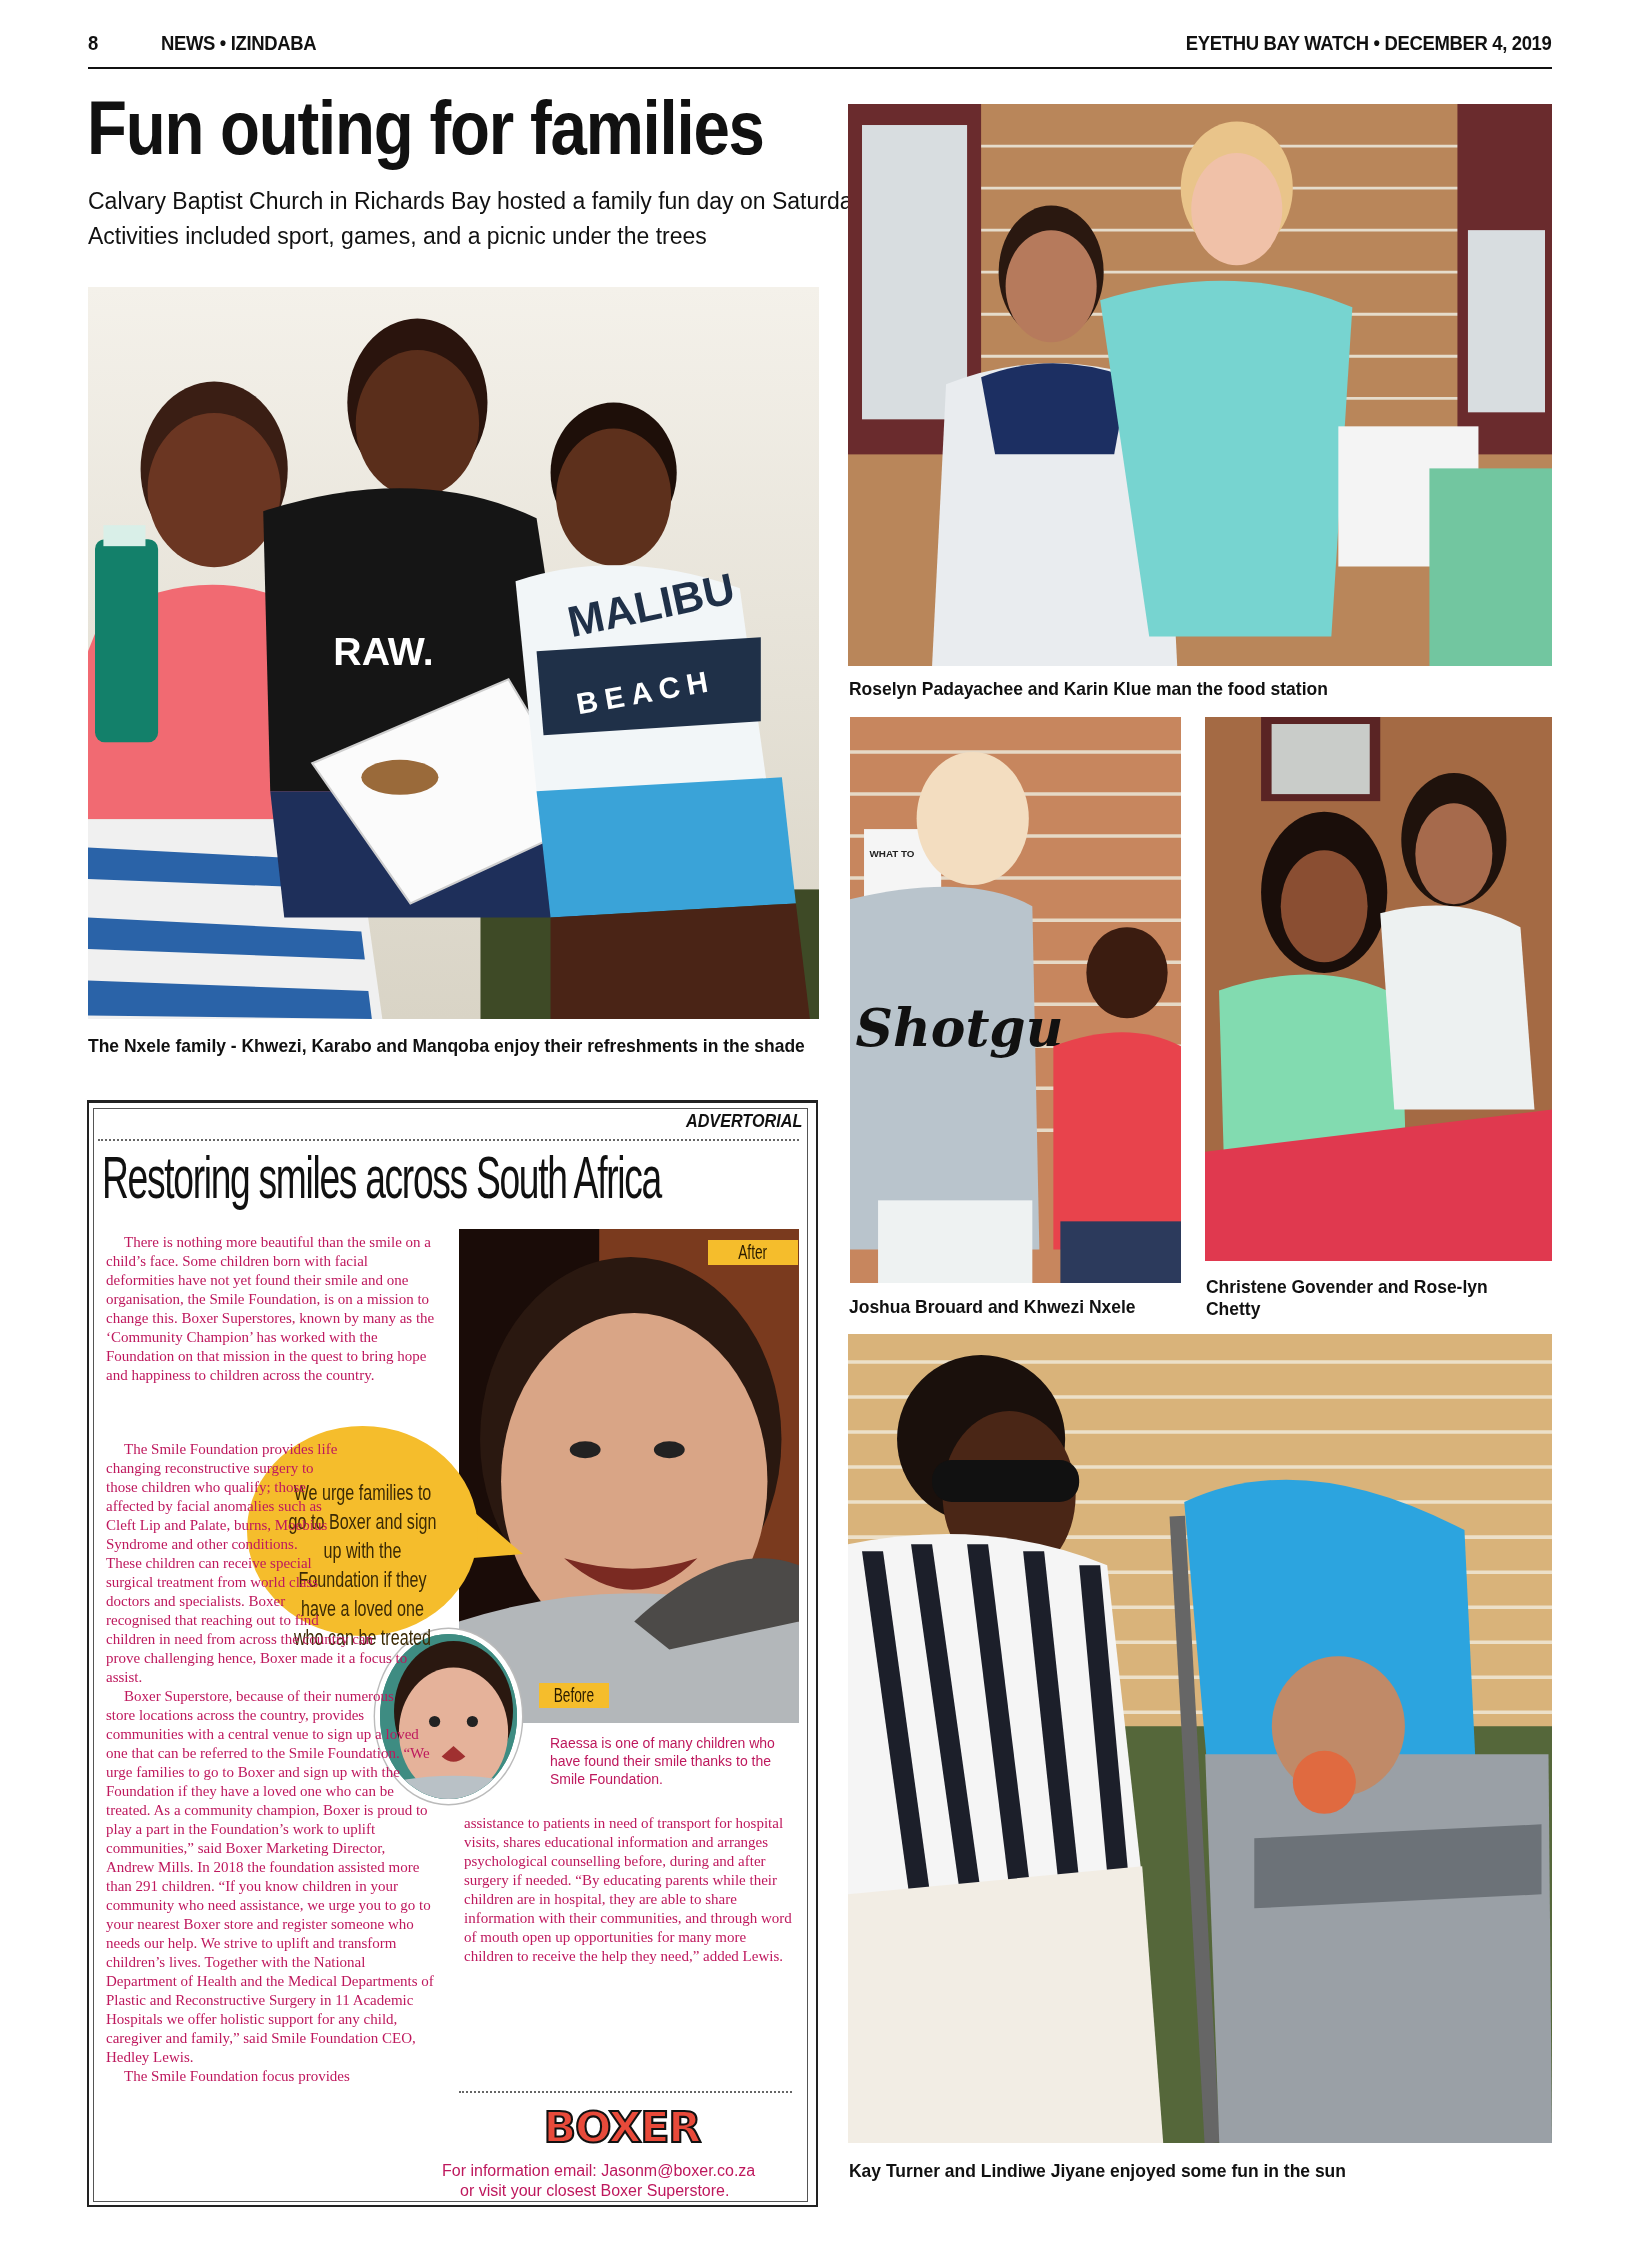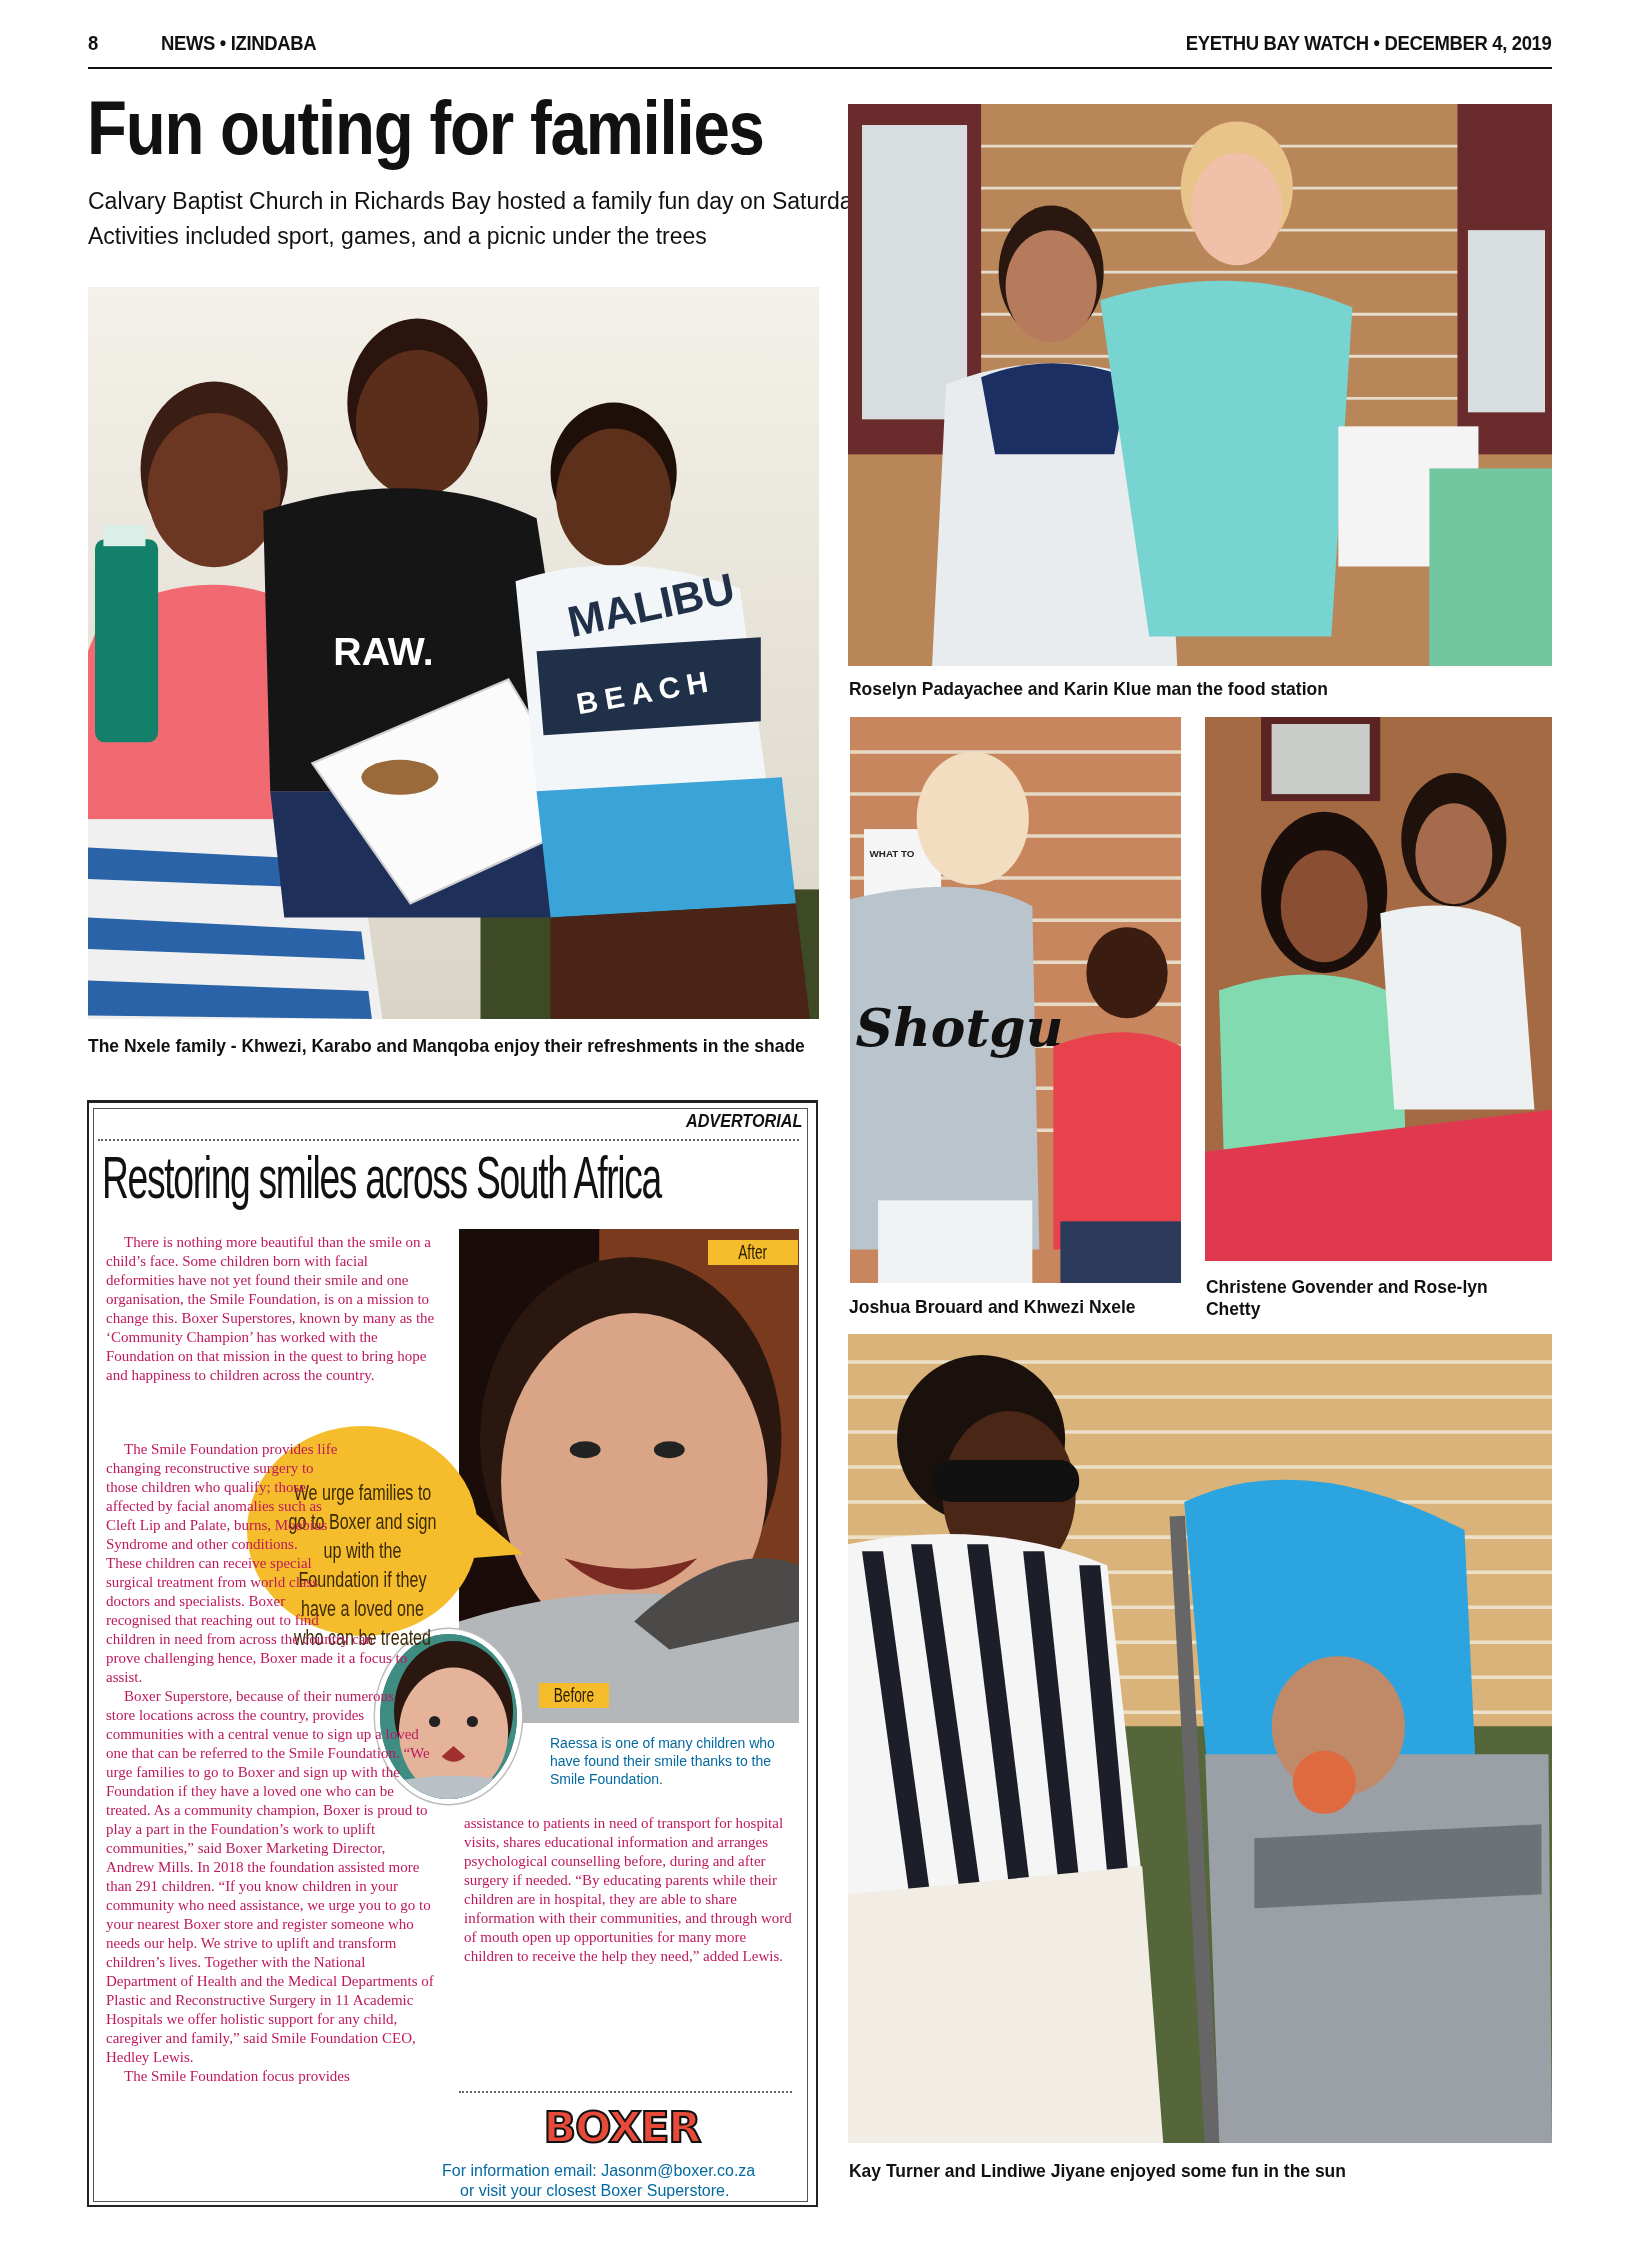--- a/index.html
+++ b/index.html
@@ -33,21 +33,21 @@
   .body-text p { margin: 0; }
   .indent { text-indent: 18px; }
 
   .pull-bubble { left: 247px; top: 1426px; width: 231px; height: 210px; background: #f5bd2c; border-radius: 50%; }
   .pull-tail { left: 441px; top: 1506px; width: 0; height: 0; border-top: 35px solid transparent; border-bottom: 35px solid transparent; border-left: 84px solid #f5bd2c; transform: rotate(18deg); }
   .pull-text { left: 254px; top: 1478px; width: 217px; text-align: center; font-family: "Liberation Sans", sans-serif; font-size: 22.4px; line-height: 29px; color: #3b2a05; transform: scaleX(0.72); transform-origin: center top; }
 
   .tag { background: #f5bd2c; color: #2a1c00; font-size: 19.6px; text-align: center; line-height: 25px; transform: scaleX(1); }
   .tag span { display: inline-block; transform: scaleX(0.7); }
 
-  .sans-small { font-family: "Liberation Sans", sans-serif; font-size: 15px; line-height: 19px; color: #0369a1; }
+  .sans-small { font-family: "Liberation Sans", sans-serif; font-size: 15px; line-height: 19px; color: #be185d; }
 
   .boxer-logo { font-family: "DejaVu Sans", sans-serif; font-weight: bold; font-size: 43px; color: #e84a3a; -webkit-text-stroke: 2.1px #111; letter-spacing: -1.4px; text-align: right; }
 </style>
 </head>
 <body>
 
 <div class="abs hdr" style="left:88px; top:31px;">8</div>
 <div class="abs hdr" style="left:161px; top:31px;">NEWS • IZINDABA</div>
 <div class="abs hdr hdr-right" style="right:87px; top:31px; white-space:nowrap;">EYETHU BAY WATCH • DECEMBER 4, 2019</div>
 <div class="abs hdr-rule"></div>

